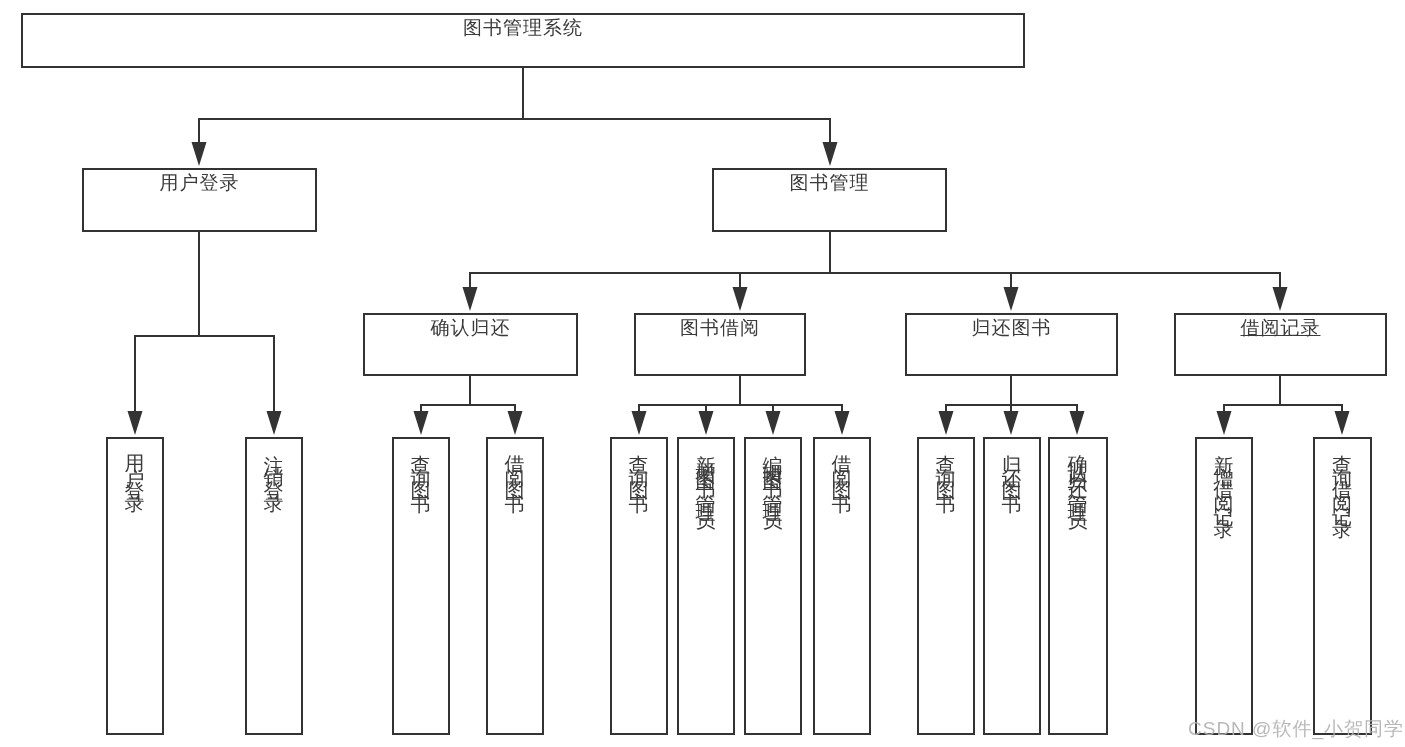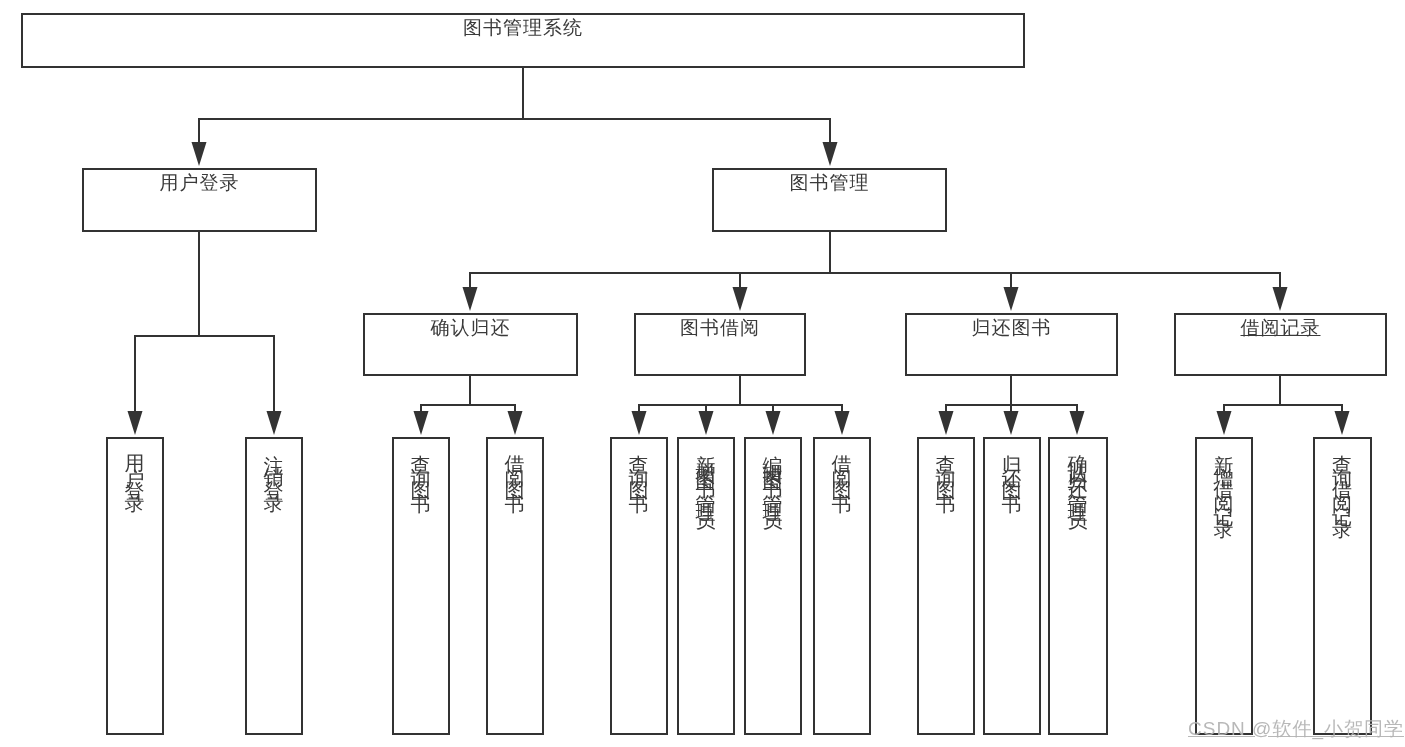--- a/index.html
+++ b/index.html
@@ -44,21 +44,20 @@
   .v-node.long .vtext { letter-spacing: 8px; }
   .watermark {
     position: absolute;
     left: 1188px;
     top: 716px;
     font-size: 19px;
     color: rgba(178,178,178,0.92);
     letter-spacing: 1px;
     z-index: 5;
     white-space: nowrap;
-    text-decoration: underline;
   }
 </style>
 </head>
 <body>
 
 <div class="canvas">
 
   <svg class="connectors" viewBox="0 0 1405 747" xmlns="http://www.w3.org/2000/svg">
     <g stroke="#333333" stroke-width="2" fill="none">
 

